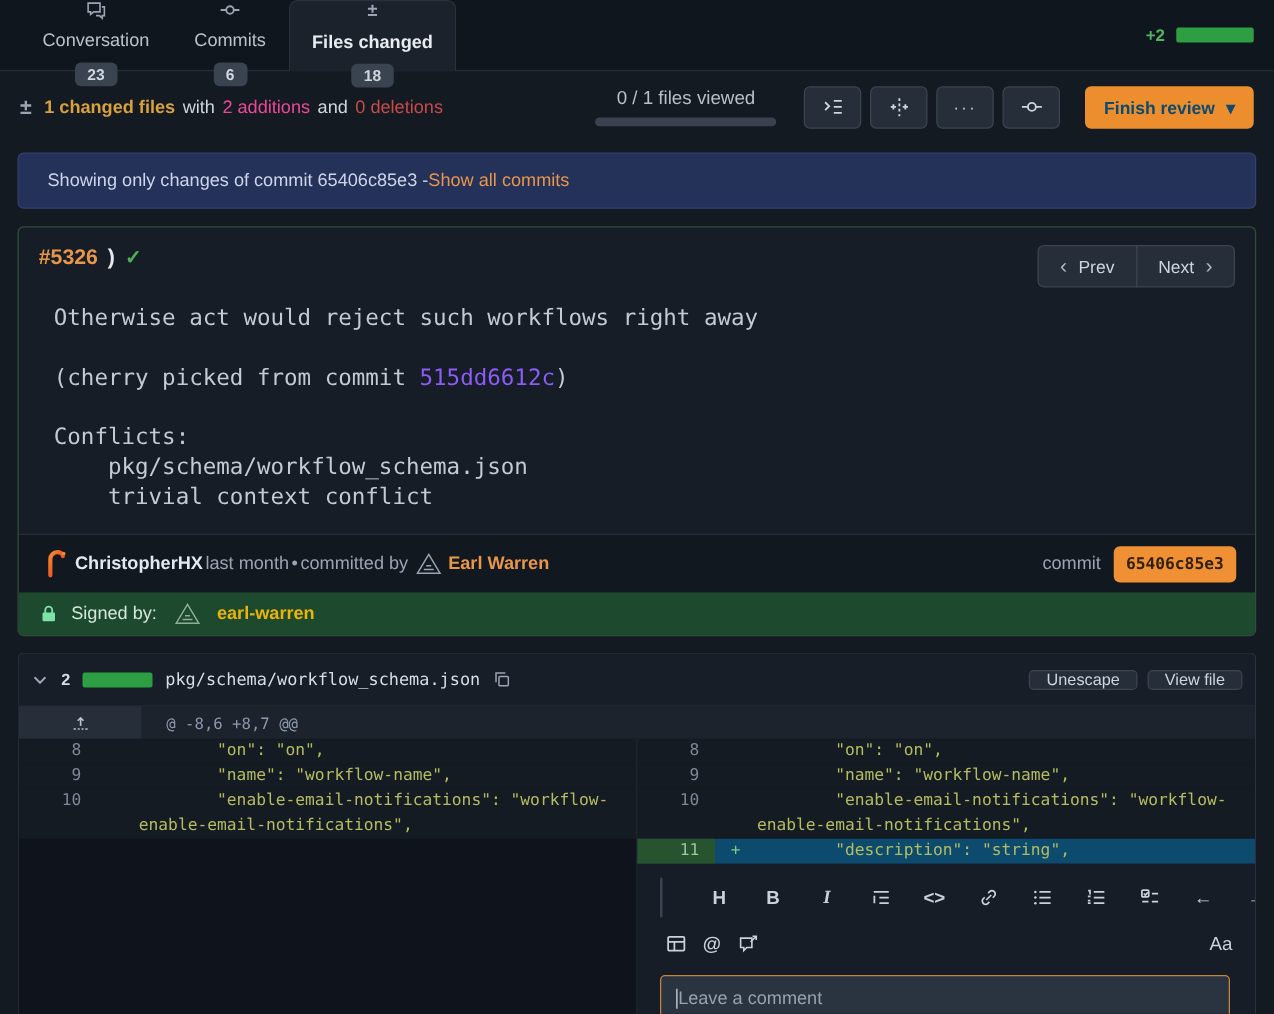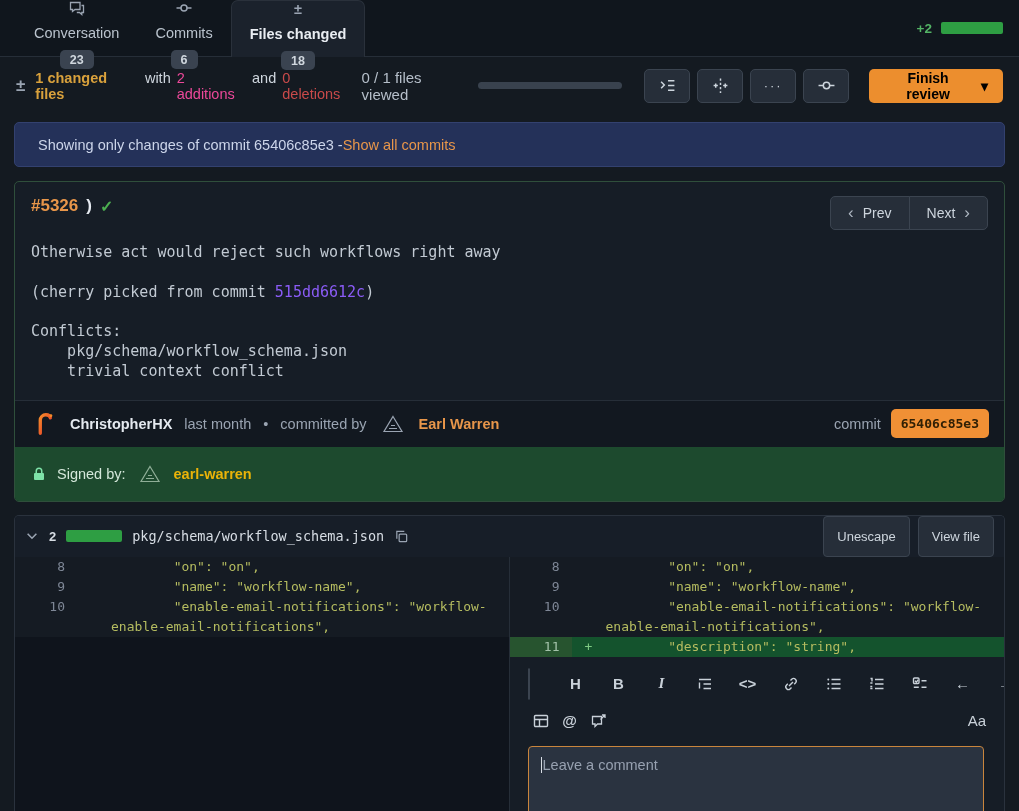--- a/index.html
+++ b/index.html
@@ -21,29 +21,29 @@
   .diffstat-top .plus { color:#53b365; font-size:13.5px; font-weight:700; }
   .diffstat-top .bar { width:62px; height:12px; background:#2e9e43; border-radius:2px; }
 
   
   .summary { height:57px; display:flex; align-items:center; padding:0 16px; gap:10px; }
   .summary .pm { color:#9aa4b2; font-size:17px; font-weight:700; }
   .summary-text { font-size:14.5px; color:#cfd6de; display:flex; gap:6px; }
   .c-orange { color:#d9a13c; font-weight:700; }
   .c-green  { color:#ec4899; }
   .c-red    { color:#c94a4a; }
-  .viewed-block { margin-left:auto; display:flex; flex-direction:row; align-items:center;
+  .viewed-block { margin-left:auto; display:flex; flex-direction:column; align-items:center;
     gap:7px; margin-right:12px; }
   .viewed-label { font-size:15px; color:#b6bfca; }
   .viewed-bar { width:145px; height:7px; background:#39424e; border-radius:4px; }
   .btn-group { display:flex; gap:7px; }
   .icon-btn { width:46px; height:34px; background:#262e39; border:1px solid #3b4450;
     border-radius:5px; display:flex; align-items:center; justify-content:center;
     color:#cdd5dd; cursor:pointer; font-size:13px; letter-spacing:2px; }
-  .finish-btn { margin-left:10px; height:34px; background:#ec8e2e; color:#000000;
+  .finish-btn { margin-left:10px; height:34px; background:#ec8e2e; color:#0c4a6e;
     border:none; border-radius:5px; font-weight:700; font-size:14px; padding:0 15px;
     display:flex; align-items:center; gap:9px; cursor:pointer; }
 
   
   .banner { margin:8px 14px 14px; height:45px; background:#243159; border:1px solid #33416f;
     border-radius:5px; display:flex; align-items:center; padding:0 23px; font-size:14.5px;
     color:#ccd5ea; }
   .banner a { color:#e8964a; text-decoration:none; cursor:pointer; }
 
   
@@ -55,69 +55,69 @@
     align-items:center; gap:8px; }
   .commit-title .issue { color:#e8964a; }
   .commit-title .check { color:#4caf50; font-size:16px; }
   .pager { display:flex; }
   .pager-btn { height:34px; padding:0 17px; background:#262e39; border:1px solid #3b4450;
     color:#cdd5dd; font-size:14px; display:flex; align-items:center; gap:9px; cursor:pointer; }
   .pager-btn.prev { border-radius:5px 0 0 5px; }
   .pager-btn.next { border-radius:0 5px 5px 0; margin-left:-1px; }
   .pager-btn .chev { font-size:17px; color:#aeb7c2; }
   .commit-body { padding:9px 16px 18px; }
-  .commit-body pre { font-family:"DejaVu Sans Mono", monospace; font-size:15px;
-    line-height:1.32; color:#c2cad3; white-space:pre; }
+  .commit-body pre { font-family:"DejaVu Sans Mono", monospace; font-size:18px;
+    line-height:1.32; color:#c2cad3; white-space:pre;margin-left:12px; }
   .commit-body .hash-link { color:#8b5cf6; cursor:pointer; }
   .author-row { height:47px; background:#121820; border-top:1px solid #262e38;
-    display:flex; align-items:center; padding:0 15px; gap:12px; font-size:14.5px; }
+    display:flex; align-items:center; padding:0 15px; gap:2px; font-size:14.5px; }
   .avatar-f { width:28px; height:28px; border-radius:4px; display:flex; align-items:center;
     justify-content:center; }
   .author-name { color:#e4e9ef; font-weight:700; }
   .muted { color:#9aa4b2; }
   .committer-name { color:#e8964a; font-weight:700; }
   .tri-avatar { width:24px; height:24px; margin:0 2px; }
   .commit-hash-wrap { margin-left:auto; display:flex; align-items:center; gap:10px; }
   .commit-hash-badge { background:#f09035; color:#302005; font-family:"DejaVu Sans Mono",monospace;
     font-size:13px; font-weight:700; border-radius:5px; padding:7px 10px; cursor:pointer; }
-  .signed-row { height:54px; background:#1d4a2e; display:flex; align-items:center;
+  .signed-row { height:34px; background:#1d4a2e; display:flex; align-items:center;
     padding:0 16px; gap:10px; color:#d4e7da; font-size:14.5px; }
   .signed-row .signer { color:#eab308; font-weight:700; }
   .signed-right { margin-left:auto; display:flex; align-items:center; gap:9px; color:#cfe6d6; }
   .gpg-key { color:#cfe6d6; }
 
   
   .diff-box { margin:0 14px; border:1px solid #2a323d; border-bottom:none;
     border-radius:5px 5px 0 0; background:#141a22; overflow:hidden; }
   .file-header { height:41px; background:#171e28; display:flex; align-items:center;
     gap:10px; padding:0 10px; }
   .file-chevron { color:#9aa4b2; cursor:pointer; }
   .file-count { color:#d7dde4; font-size:13px; font-weight:700; }
   .file-bar { width:56px; height:12px; background:#2e9e43; border-radius:2px; }
   .file-name { font-family:"DejaVu Sans Mono",monospace; font-size:13.5px; color:#d7dde4; }
   .copy-icon { color:#9aa4b2; cursor:pointer; }
   .file-actions { margin-left:auto; display:flex; gap:8px; }
-  .file-btn { height:41px; padding:0 13px; background:#262e39; border:1px solid #3b4450;
+  .file-btn { height:16px; padding:0 13px; background:#262e39; border:1px solid #3b4450;
     border-radius:4px; color:#cdd5dd; font-size:13px; display:flex; align-items:center; cursor:pointer; }
   .hunk-row { display:flex; height:27px; background:#1c232d; border-top:1px solid #20272f;
     align-items:stretch; }
   .hunk-gutter { width:98px; background:#262e3a; display:flex; align-items:center;
     justify-content:center; color:#b9c2cf; cursor:pointer; }
   .hunk-text { font-family:"DejaVu Sans Mono",monospace; font-size:12.5px; color:#8d99ad;
     display:flex; align-items:center; padding-left:20px; }
   .diff-body { display:flex; height:266px; overflow:hidden; }
   .pane { width:50%; display:flex; flex-direction:column; }
   .pane.left { border-right:1px solid #262e38; }
   .drow { display:flex; font-family:"DejaVu Sans Mono",monospace; font-size:13px;
     line-height:20px; background:#151b23; }
   .drow .ln { width:62px; flex:none; text-align:right; padding-right:12px; color:#7e8796; }
   .drow .mk { width:34px; flex:none; text-align:center; color:#7fcb84; }
   .drow .code { flex:1; white-space:pre-wrap; overflow-wrap:anywhere; color:#b5bc60;
     padding-right:6px; }
-  .drow.add { background:#14532d; }
+  .drow.add { background:#0c4a6e; }
   .drow.add .ln { background:#27542f; color:#a3c2a9; }
   .drow.filler { background:#0f141c; height:20px; }
   .empty-rest { flex:1; background:#0f141c; }
 
   
   .comment-form { flex:1; background:#161d26; padding:11px 18px 0; display:flex;
     flex-direction:column; }
   .ed-row1 { display:flex; align-items:center; gap:17px; }
   .seg { display:flex; border:1px solid #3b4450; border-radius:5px; overflow:hidden;
     margin-right:16px; }
@@ -306,20 +306,29 @@
         <rect x="5.5" y="5.5" width="8" height="8" rx="1"></rect>
           <path d="M3 10.5V2.5h8"></path>
       </svg>
     </span>
     <span class="file-actions">
       <button class="file-btn">Unescape</button>
       <button class="file-btn">View file</button>
     </span>
   </div>
 
+  <div class="hunk-row">
+    <span class="hunk-gutter">
+      <svg width="15" height="15" viewBox="0 0 16 16" fill="none" stroke="currentColor" stroke-width="1.4">
+        <path d="M8 10.5V3.5M5.5 6L8 3.5 10.5 6"></path>
+        <path d="M2 13h2M5.5 13h1.7M8.8 13h1.7M12 13h2"></path>
+      </svg>
+    </span>
+    <span class="hunk-text">@ -8,6 +8,7 @@</span>
+  </div>
 
   <div class="diff-body">
 
     <div class="pane left">
       <div class="drow">
         <span class="ln">8</span>
         <span class="mk"></span>
         <span class="code">        "on": "on",</span>
       </div>
       <div class="drow">

